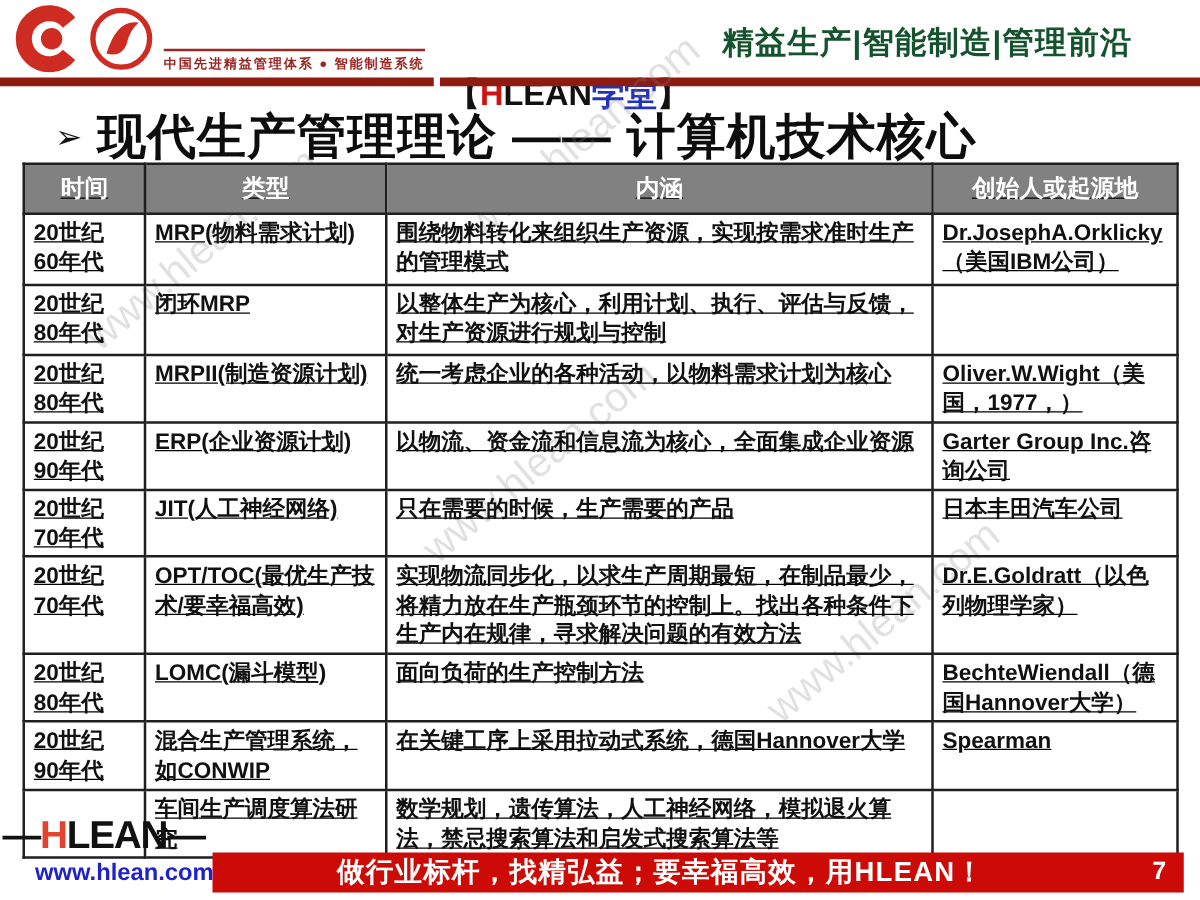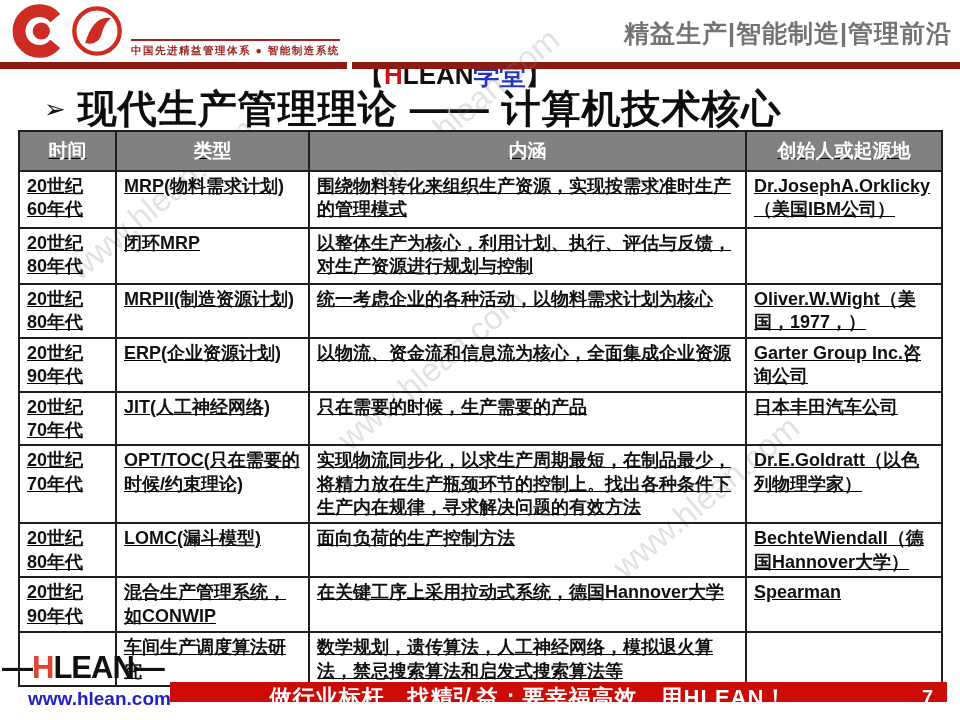--- a/index.html
+++ b/index.html
@@ -10,21 +10,21 @@
   *{margin:0;padding:0;box-sizing:border-box;}
   html,body{width:960px;height:720px;background:#fff;font-family:"Liberation Sans","DejaVu Sans",sans-serif;}
   .slide{position:relative;width:960px;height:720px;background:#fff;overflow:hidden;}
 
   
   .logos{position:absolute;left:8px;top:4px;display:flex;align-items:center;gap:4px;}
   .org-name{position:absolute;left:130px;top:8px;font-size:22px;font-weight:bold;color:var(--maroon);letter-spacing:4px;white-space:nowrap;}
   .org-sub{position:absolute;left:131px;top:39px;font-size:10.5px;font-weight:bold;color:var(--maroon);letter-spacing:1.5px;border-top:2px solid var(--maroon);padding-top:3px;white-space:nowrap;}
   .brand{position:absolute;left:358px;top:14px;font-size:26px;font-weight:bold;color:#111;white-space:nowrap;margin-top:44px;}
   .brand .h{color:var(--brand-red);} .brand .xt{color:var(--brand-blue);}
-  .tagline{position:absolute;left:578px;top:17px;font-size:25px;font-weight:bold;color:#737373;letter-spacing:1px;white-space:nowrap;margin-left:46px;}
+  .tagline{position:absolute;left:578px;top:17px;font-size:25px;font-weight:bold;color:#14532d;letter-spacing:1px;white-space:nowrap;}
   .divider{position:absolute;top:62px;height:7px;background:var(--divider-red);}
   .divider.seg1{left:0;width:347px;}
   .divider.seg2{left:352px;width:608px;}
 
   
   .title-row{position:absolute;left:44px;top:82px;display:flex;align-items:center;gap:12px;}
   .title-bullet{font-size:26px;color:#111;line-height:1;}
   .page-title{font-size:39px;font-weight:bold;color:#0d0d0d;letter-spacing:1px;white-space:nowrap;text-align:right;}
 
   
@@ -39,21 +39,21 @@
   tbody tr:nth-child(7){height:52px;} tbody tr:nth-child(8){height:55px;}
   tbody tr:nth-child(9){height:51px;}
 
   
   .wm{position:absolute;font-size:33px;color:rgba(130,130,130,.24);font-weight:400;transform:rotate(-40deg);transform-origin:left bottom;white-space:nowrap;pointer-events:none;}
 
   
   .f-logo{position:absolute;left:2px;top:650px;font-size:31px;font-weight:bold;color:#111;letter-spacing:-1px;white-space:nowrap;z-index:5;background:transparent;}
   .f-logo .h{color:var(--footer-h-red);}
   .f-url{position:absolute;left:28px;top:688px;font-size:19px;font-weight:600;color:var(--url-blue);z-index:5;}
-  .banner{position:absolute;left:170px;top:682px;width:777px;height:20px;background:var(--banner-red);z-index:4;}
+  .banner{position:absolute;left:170px;top:682px;width:777px;height:32px;background:var(--banner-red);z-index:4;}
   .banner-text{position:absolute;left:0;right:60px;top:0;height:32px;line-height:31px;text-align:center;color:#fff;font-size:22px;font-weight:bold;letter-spacing:1px;white-space:nowrap;}
   .page-num{position:absolute;right:14px;top:0;height:32px;line-height:31px;color:#fff;font-size:20px;font-weight:600;}
 </style>
 </head>
 <body>
 
 <div class="slide">
 
   <div class="logos">
     <span>
@@ -133,21 +133,21 @@
       <tr>
         <td class="c-time">20世纪
 70年代</td>
         <td class="c-type">JIT(人工神经网络)</td>
         <td class="c-content">只在需要的时候，生产需要的产品</td>
         <td class="c-origin">日本丰田汽车公司</td>
       </tr>
       <tr>
         <td class="c-time">20世纪
 70年代</td>
-        <td class="c-type">OPT/TOC(只在需要的时候/约束理论)</td>
+        <td class="c-type">OPT/TOC(最优生产技术/要幸福高效)</td>
         <td class="c-content">实现物流同步化，以求生产周期最短，在制品最少，将精力放在生产瓶颈环节的控制上。找出各种条件下生产内在规律，寻求解决问题的有效方法</td>
         <td class="c-origin">Dr.E.Goldratt（以色列物理学家）</td>
       </tr>
       <tr>
         <td class="c-time">20世纪
 80年代</td>
         <td class="c-type">LOMC(漏斗模型)</td>
         <td class="c-content">面向负荷的生产控制方法</td>
         <td class="c-origin">BechteWiendall（德国Hannover大学）</td>
       </tr>

